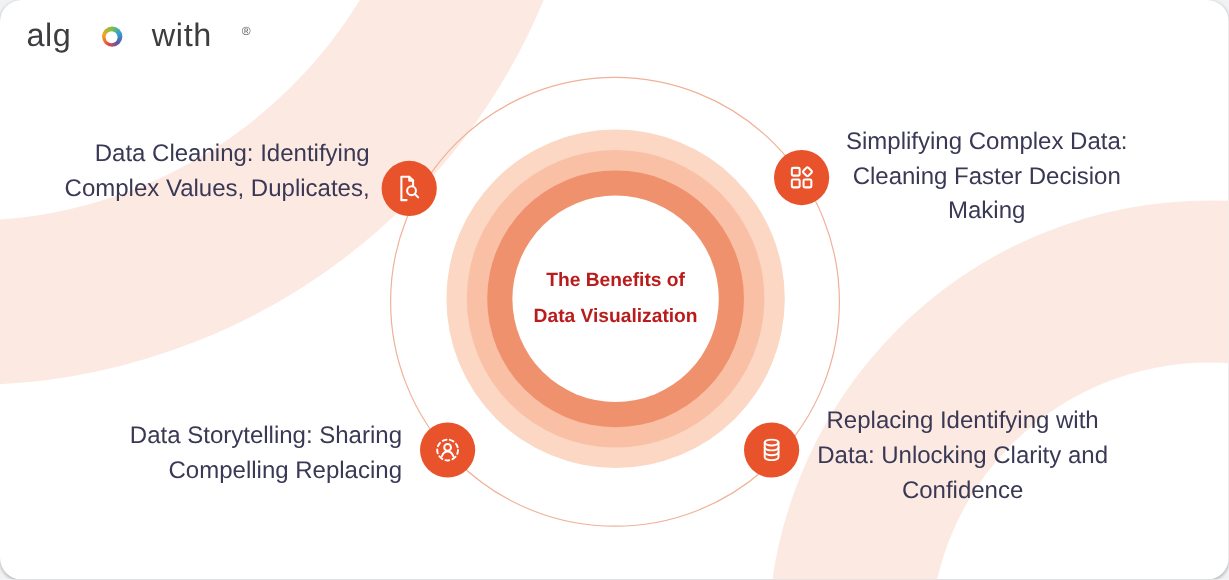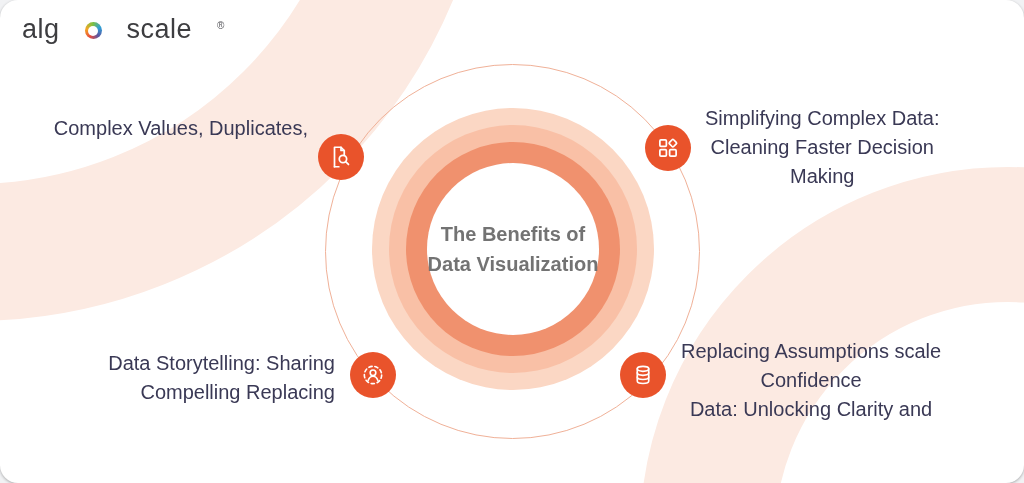--- a/index.html
+++ b/index.html
@@ -20,21 +20,21 @@
 
   
   .ring{position:absolute;border-radius:50%;}
   .ring-outer{left:372px;top:108px;width:282px;height:282px;background:#fbd7c4;}
   .ring-mid{position:absolute;inset:0;margin:auto;width:248px;height:248px;border-radius:50%;background:#f9c0a6;}
   .ring-inner{position:absolute;inset:0;margin:auto;width:214px;height:214px;border-radius:50%;background:#f0916e;}
   .ring-core{position:absolute;inset:0;margin:auto;width:172px;height:172px;border-radius:50%;background:#ffffff;
     display:flex;align-items:center;justify-content:center;}
 
   .center-title{
-    text-align:center;color:#737373;font-weight:700;font-size:20px;line-height:30px;
+    text-align:center;color:#b91c1c;font-weight:700;font-size:16px;line-height:30px;
     width:220px;
   }
 
   
   .badge{position:absolute;width:46px;height:46px;border-radius:50%;background:#e9532b;
     display:flex;align-items:center;justify-content:center;}
   .badge svg{display:block;}
   .badge-tl{left:318px;top:134px;}
   .badge-tr{left:645px;top:125px;}
   .badge-bl{left:350px;top:352px;}
@@ -87,20 +87,21 @@
       <svg width="26" height="26" viewBox="0 0 24 24" fill="none" stroke="#ffffff" stroke-width="1.6" stroke-linecap="round" stroke-linejoin="round">
         <path d="M6 21V3h6l3 3v4"></path>
         <path d="M12 3v3h3"></path>
         <path d="M6 21h4"></path>
         <circle cx="13.8" cy="13.8" r="3.4"></circle>
         <path d="M16.3 16.3l2.6 2.6"></path>
       </svg>
     </span>
   </div>
   <div class="label label-right label-tl">
+    <div>Data Cleaning: Identifying</div>
     <div>Complex Values, Duplicates,</div>
   </div>
 
   <div class="badge badge-tr">
     <span>
       <svg width="26" height="26" viewBox="0 0 24 24" fill="none" stroke="#ffffff" stroke-width="1.6" stroke-linecap="round" stroke-linejoin="round">
         <rect x="4.5" y="4.5" width="6" height="6" rx="1"></rect>
         <rect x="4.5" y="13.5" width="6" height="6" rx="1"></rect>
         <rect x="13.5" y="13.5" width="6" height="6" rx="1"></rect>
         <rect x="13.8" y="4.8" width="5.4" height="5.4" rx="1" transform="rotate(45 16.5 7.5)"></rect>
@@ -131,25 +132,25 @@
     <span>
       <svg width="26" height="26" viewBox="0 0 24 24" fill="none" stroke="#ffffff" stroke-width="1.5" stroke-linecap="round" stroke-linejoin="round">
         <ellipse cx="12" cy="6.3" rx="5.3" ry="2.3"></ellipse>
         <path d="M6.7 6.3v11.2c0 1.3 2.4 2.3 5.3 2.3s5.3-1 5.3-2.3V6.3"></path>
         <path d="M6.7 10c0 1.3 2.4 2.3 5.3 2.3s5.3-1 5.3-2.3"></path>
         <path d="M6.7 13.8c0 1.3 2.4 2.3 5.3 2.3s5.3-1 5.3-2.3"></path>
       </svg>
     </span>
   </div>
   <div class="label label-left label-br">
-    <div>Replacing Assumptions scale</div>
+    <div>Replacing Identifying with</div>
+    <div>Data: Unlocking Clarity and</div>
     <div>Confidence</div>
-    <div>Data: Unlocking Clarity and</div>
   </div>
 
   <div class="logo">
     <span>alg</span>
     <span class="o-ring"></span>
-    <span>scale</span>
+    <span>with</span>
     <sup>®</sup>
   </div>
 
 </div>
 
 </body></html>

